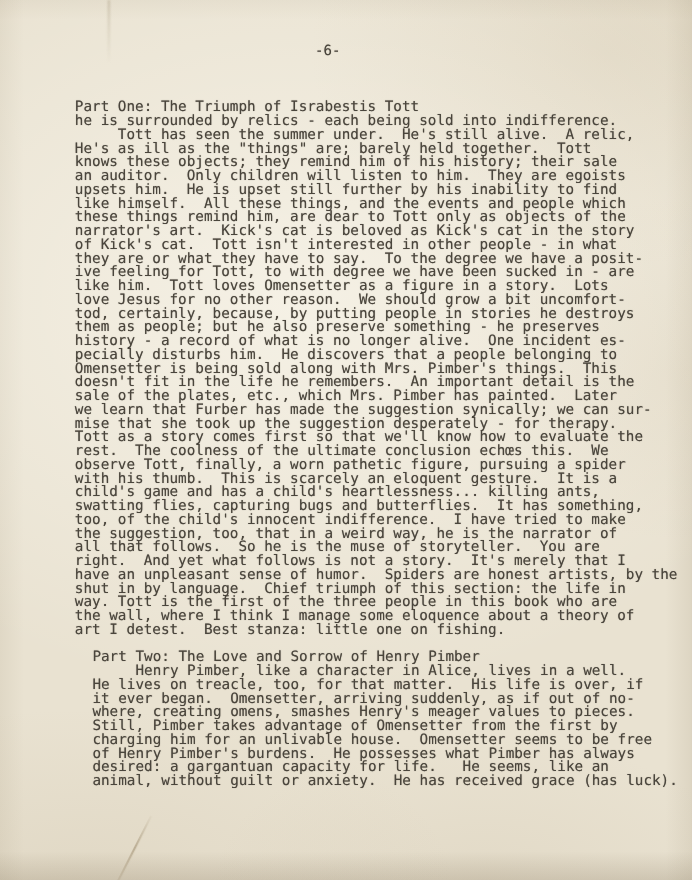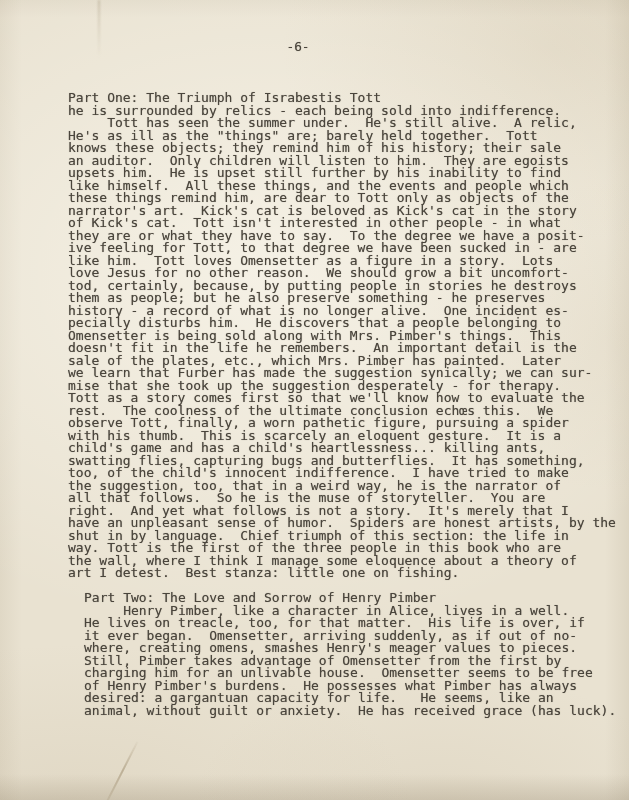--- a/index.html
+++ b/index.html
@@ -97,21 +97,21 @@
           <div class="line">     Tott has seen the summer under.  He's still alive.  A relic,</div>
           <div class="line">He's as ill as the "things" are; barely held together.  Tott</div>
           <div class="line">knows these objects; they remind him of his history; their sale</div>
           <div class="line">an auditor.  Only children will listen to him.  They are egoists</div>
           <div class="line">upsets him.  He is upset still further by his inability to find</div>
           <div class="line">like himself.  All these things, and the events and people which</div>
           <div class="line">these things remind him, are dear to Tott only as objects of the</div>
           <div class="line">narrator's art.  Kick's cat is beloved as Kick's cat in the story</div>
           <div class="line">of Kick's cat.  Tott isn't interested in other people - in what</div>
           <div class="line">they are or what they have to say.  To the degree we have a posit-</div>
-          <div class="line">ive feeling for Tott, to that degree we have been sucked in - are</div>
+          <div class="line">ive feeling for Tott, to with degree we have been sucked in - are</div>
           <div class="line">like him.  Tott loves Omensetter as a figure in a story.  Lots</div>
           <div class="line">love Jesus for no other reason.  We should grow a bit uncomfort-</div>
           <div class="line">tod, certainly, because, by putting people in stories he destroys</div>
           <div class="line">them as people; but he also preserve something - he preserves</div>
           <div class="line">history - a record of what is no longer alive.  One incident es-</div>
           <div class="line">pecially disturbs him.  He discovers that a people belonging to</div>
           <div class="line">Omensetter is being sold along with Mrs. Pimber's things.  This</div>
           <div class="line">doesn't fit in the life he remembers.  An important detail is the</div>
           <div class="line">sale of the plates, etc., which Mrs. Pimber has painted.  Later</div>
           <div class="line">we learn that Furber has made the suggestion synically; we can sur-</div>

